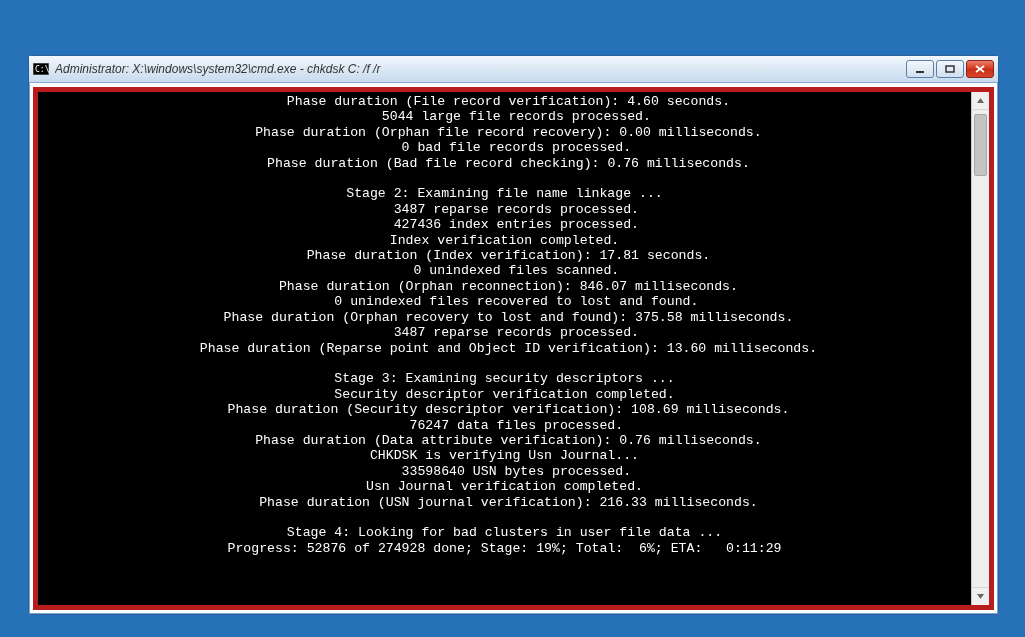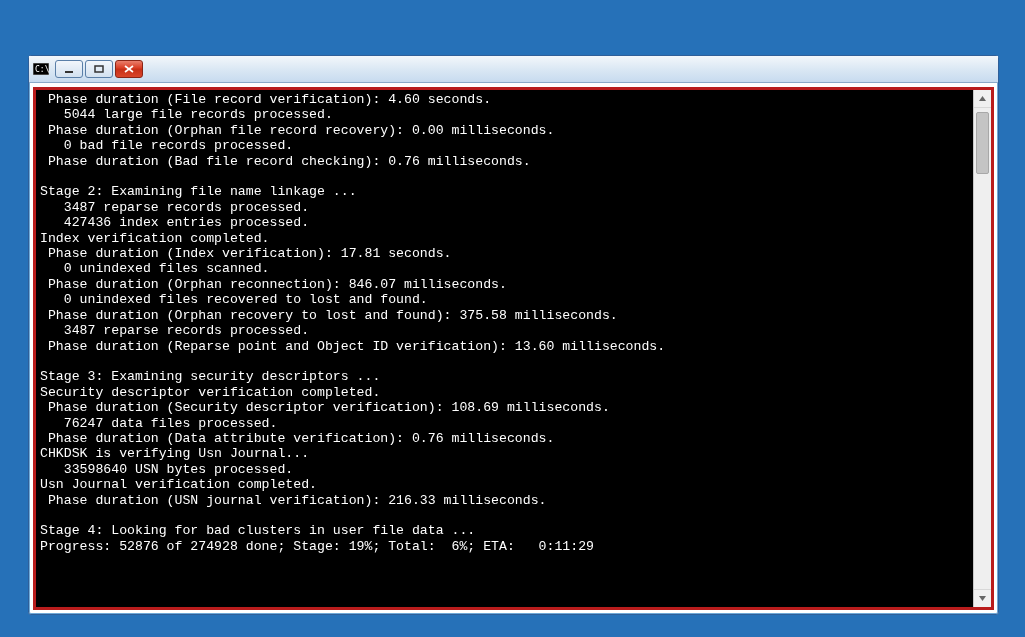--- a/index.html
+++ b/index.html
@@ -67,22 +67,23 @@
   .win-btn.close {
     background: linear-gradient(to bottom, #e97e6b, #d93c23 45%, #c62f17 50%, #d9452a);
     border-color: #8a2516;
   }
   .win-btn svg { display:block; }
   .console-area {
     flex: 1;
     display: flex;
     background: #000;
     margin: 4px;
-    border: 3px solid #b91c1c;
-    overflow: hidden;
+    border: 5px solid #b91c1c;
+    overflow: hidden;
+    text-align: center;
   }
   .console {
     flex: 1;
     background: #000;
     color: #fff;
     font-family: "Consolas", "Courier New", monospace;
     font-size: 13.2px;
     line-height: 15.4px;
     white-space: pre;
     padding: 2px 4px;
@@ -122,20 +123,21 @@
 <body>
 
 <div class="window">
   <div class="titlebar">
     <span class="app-icon">
       <svg width="16" height="12" viewBox="0 0 16 12" class="glyph">
         <rect x="0" y="0" width="16" height="12" fill="#000" stroke="#888" stroke-width="1"></rect>
         <text x="2" y="9" font-size="8" fill="#fff" font-family="monospace">C:\</text>
       </svg>
     </span>
+    <span class="title-text">Administrator:  X:\windows\system32\cmd.exe - chkdsk  C: /f /r</span>
     <div class="win-controls">
       <div class="win-btn">
         <svg width="10" height="8" class="glyph">
             <rect x="1" y="6" width="8" height="2" fill="#333"></rect>
           </svg>
       </div>
       <div class="win-btn">
         <svg width="10" height="8" class="glyph">
             <rect x="1" y="1" width="8" height="6" fill="none" stroke="#333" stroke-width="1.5"></rect>
           </svg>

